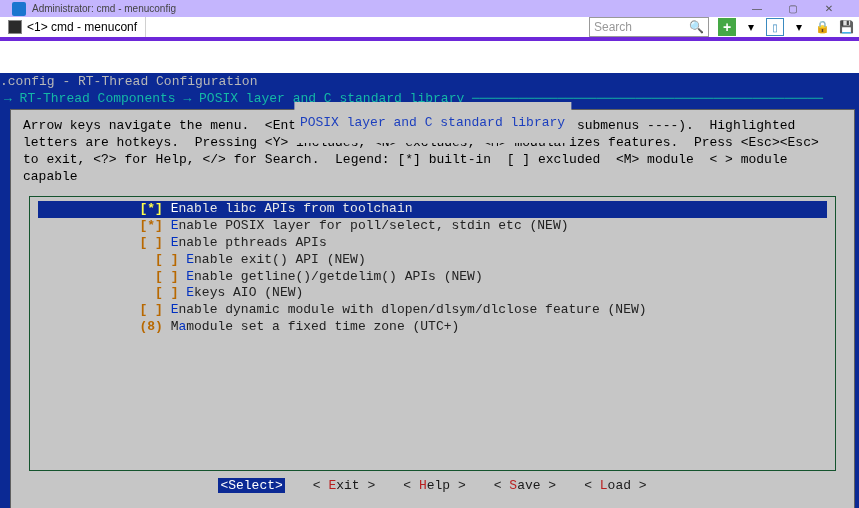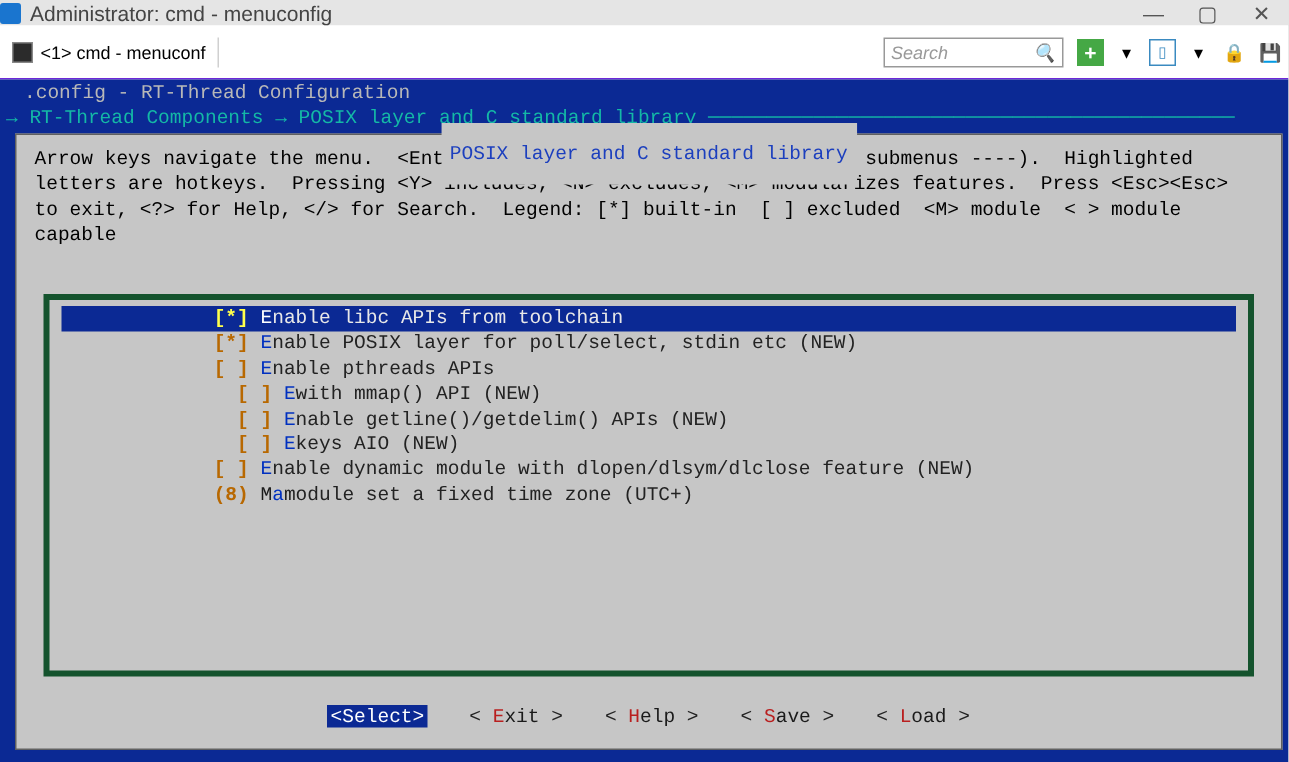--- a/index.html
+++ b/index.html
@@ -6,37 +6,37 @@
 body {
   font-family: Consolas, 'Courier New', monospace;
   font-size: 13px;
   background: #fff;
   width: 859px;
   height: 508px;
   overflow: hidden;
 }
 .titlebar {
   height: 17px;
-  background: #e5e5e5;
+  background: #c4b5fd;
   display: flex;
   align-items: center;
-  padding: 0 0;
+  padding: 0 12px;
   font-family: 'Segoe UI', sans-serif;
-  font-size: 14px;
+  font-size: 10px;
   color: #444;
 }
 .titlebar .icon { width: 14px; height: 14px; background: #1a75cf; margin-right: 6px; border-radius: 2px; }
 .titlebar .spacer { flex: 1; }
 .winbtn { width: 36px; height: 17px; display: flex; align-items: center; justify-content: center; color: #555; }
 .tabbar {
-  height: 36px;
+  height: 24px;
   background: #fff;
   display: flex;
   align-items: center;
-  border-bottom: 1px solid #6d28d9;
+  border-bottom: 4px solid #6d28d9;
   font-family: 'Segoe UI', sans-serif;
   font-size: 12px;
 }
 .tab {
   padding: 3px 8px;
   display: flex;
   align-items: center;
   gap: 5px;
   border-right: 1px solid #d0d0d0;
 }
@@ -45,42 +45,41 @@
 .searchbox {
   width: 120px;
   height: 20px;
   border: 1px solid #999;
   background: #fff;
   display: flex;
   align-items: center;
   padding: 0 4px;
   margin-right: 6px;
   color:#999;
-  font-style: italic;
 }
 .searchbox .mag { margin-left: auto; color:#666;}
 .tbicon {
   width: 18px; height: 18px;
   margin: 0 3px;
   display:flex; align-items:center; justify-content:center;
   border: 1px solid transparent;
 }
 .tbicon.green { background:#45a845; color:#fff; font-weight:bold; font-size:14px;}
 .tbicon.blue { border:1px solid #3a8ac0; color:#3a8ac0; font-size:10px;}
 .tbicon.lock { color:#c99a2e;}
 .tbicon.disk { color:#777;}
 
 .terminal {
   background: #0b2994;
   color: #d6d6d6;
   height: calc(508px - 17px - 24px);
   padding: 0;
   position: relative;
 }
-.hdr1 { color: #b8b8b8; padding: 1px 16px; }
+.hdr1 { color: #b8b8b8; padding: 1px 0; margin-top: 32px; }
 .hdr2 { color: #14b8a6; padding: 1px 4px; }
 .greybox {
   position: absolute;
   left: 10px; right: 4px; top: 36px; bottom: 20px;
   background: #c6c6c6;
   color: #1a1a1a;
   border: 1px solid #606060;
 }
 .greytitle {
   position:absolute; top:-8px; left:50%; transform:translateX(-50%);
@@ -89,42 +88,41 @@
 .instructions {
   padding: 8px 12px 4px;
   white-space: pre-wrap;
   line-height: 1.3;
   color:#000000;
 }
 .innerbox {
   position: absolute;
   left: 18px; right: 18px; top: 86px; bottom: 48px;
   background: #c6c6c6;
-  border: 4px solid #14532d;
+  border: 1px solid #14532d;
   padding: 4px 8px;
-  margin-top: 20px;
 }
 .menuitem {
   white-space: pre;
   line-height: 1.3;
   cursor: default;
 }
 .menuitem.selected { background: #0b2994; color: #e8e8e8; }
 .menuitem.selected .yb { color:#ffff4c; }
 .menuitem.selected .hk { color:#fff; }
 .menuitem.selected .rest { color:#e8e8e8; }
 .yb { color:#b86800; font-weight: bold;}
 .hk { color:#0030c0; }
 .rest { color:#222; }
 .bottombtns {
   position: absolute;
   left: 0; right: 0; bottom: 14px;
   text-align: center;
 }
-.bbtn { display: inline-block; margin: 0 14px; cursor:pointer;}
+.bbtn { display: inline-block; margin: 12px 14px; cursor:pointer;}
 .bbtn .bracket { color:#222; }
 .bbtn .hk { color:#b91f1f; }
 .bbtn.active { background:#0b2994; color:#fff; padding: 0 2px;}
 .bbtn.active .bracket { color:#fff; }
 .bbtn.active .hk { color:#fff; }
 </style>
 </head>
 <body>
 
 <div class="titlebar">
@@ -159,21 +157,21 @@
   <div class="hdr2">→ RT-Thread Components → POSIX layer and C standard library ─────────────────────────────────────────────</div>
 
   <div class="greybox">
     <div class="greytitle">POSIX layer and C standard library</div>
     <div class="instructions">Arrow keys navigate the menu.  &lt;Enter&gt; selects submenus ---&gt; (or empty submenus ----).  Highlighted letters are hotkeys.  Pressing &lt;Y&gt; includes, &lt;N&gt; excludes, &lt;M&gt; modularizes features.  Press &lt;Esc&gt;&lt;Esc&gt; to exit, &lt;?&gt; for Help, &lt;/&gt; for Search.  Legend: [*] built-in  [ ] excluded  &lt;M&gt; module  &lt; &gt; module capable</div>
 
     <div class="innerbox" id="options-list">
         <div class="menuitem selected">             <span class="yb">[*]</span> <span class="hk">E</span><span class="rest">nable libc APIs from toolchain</span></div>
         <div class="menuitem">             <span class="yb">[*]</span> <span class="hk">E</span><span class="rest">nable POSIX layer for poll/select, stdin etc (NEW)</span></div>
         <div class="menuitem">             <span class="yb">[ ]</span> <span class="hk">E</span><span class="rest">nable pthreads APIs</span></div>
-        <div class="menuitem">               <span class="yb">[ ]</span> <span class="hk">E</span><span class="rest">with mmap() API (NEW)</span></div>
+        <div class="menuitem">               <span class="yb">[ ]</span> <span class="hk">E</span><span class="rest">nable exit() API (NEW)</span></div>
         <div class="menuitem">               <span class="yb">[ ]</span> <span class="hk">E</span><span class="rest">nable getline()/getdelim() APIs (NEW)</span></div>
         <div class="menuitem">               <span class="yb">[ ]</span> <span class="hk">E</span><span class="rest">keys AIO (NEW)</span></div>
         <div class="menuitem">             <span class="yb">[ ]</span> <span class="hk">E</span><span class="rest">nable dynamic module with dlopen/dlsym/dlclose feature (NEW)</span></div>
         <div class="menuitem">             <span class="yb">(8)</span> M<span class="hk">a</span><span class="rest">module set a fixed time zone (UTC+)</span></div>
       </div>
 
     <div class="bottombtns" id="button-bar"><span class="bbtn active"><span class="bracket">&lt;</span><span class="hk">S</span>elect<span class="bracket">&gt;</span></span><span class="bbtn"><span class="bracket">&lt; </span><span class="hk">E</span>xit<span class="bracket"> &gt;</span></span><span class="bbtn"><span class="bracket">&lt; </span><span class="hk">H</span>elp<span class="bracket"> &gt;</span></span><span class="bbtn"><span class="bracket">&lt; </span><span class="hk">S</span>ave<span class="bracket"> &gt;</span></span><span class="bbtn"><span class="bracket">&lt; </span><span class="hk">L</span>oad<span class="bracket"> &gt;</span></span></div>
   </div>
 </div>
 

